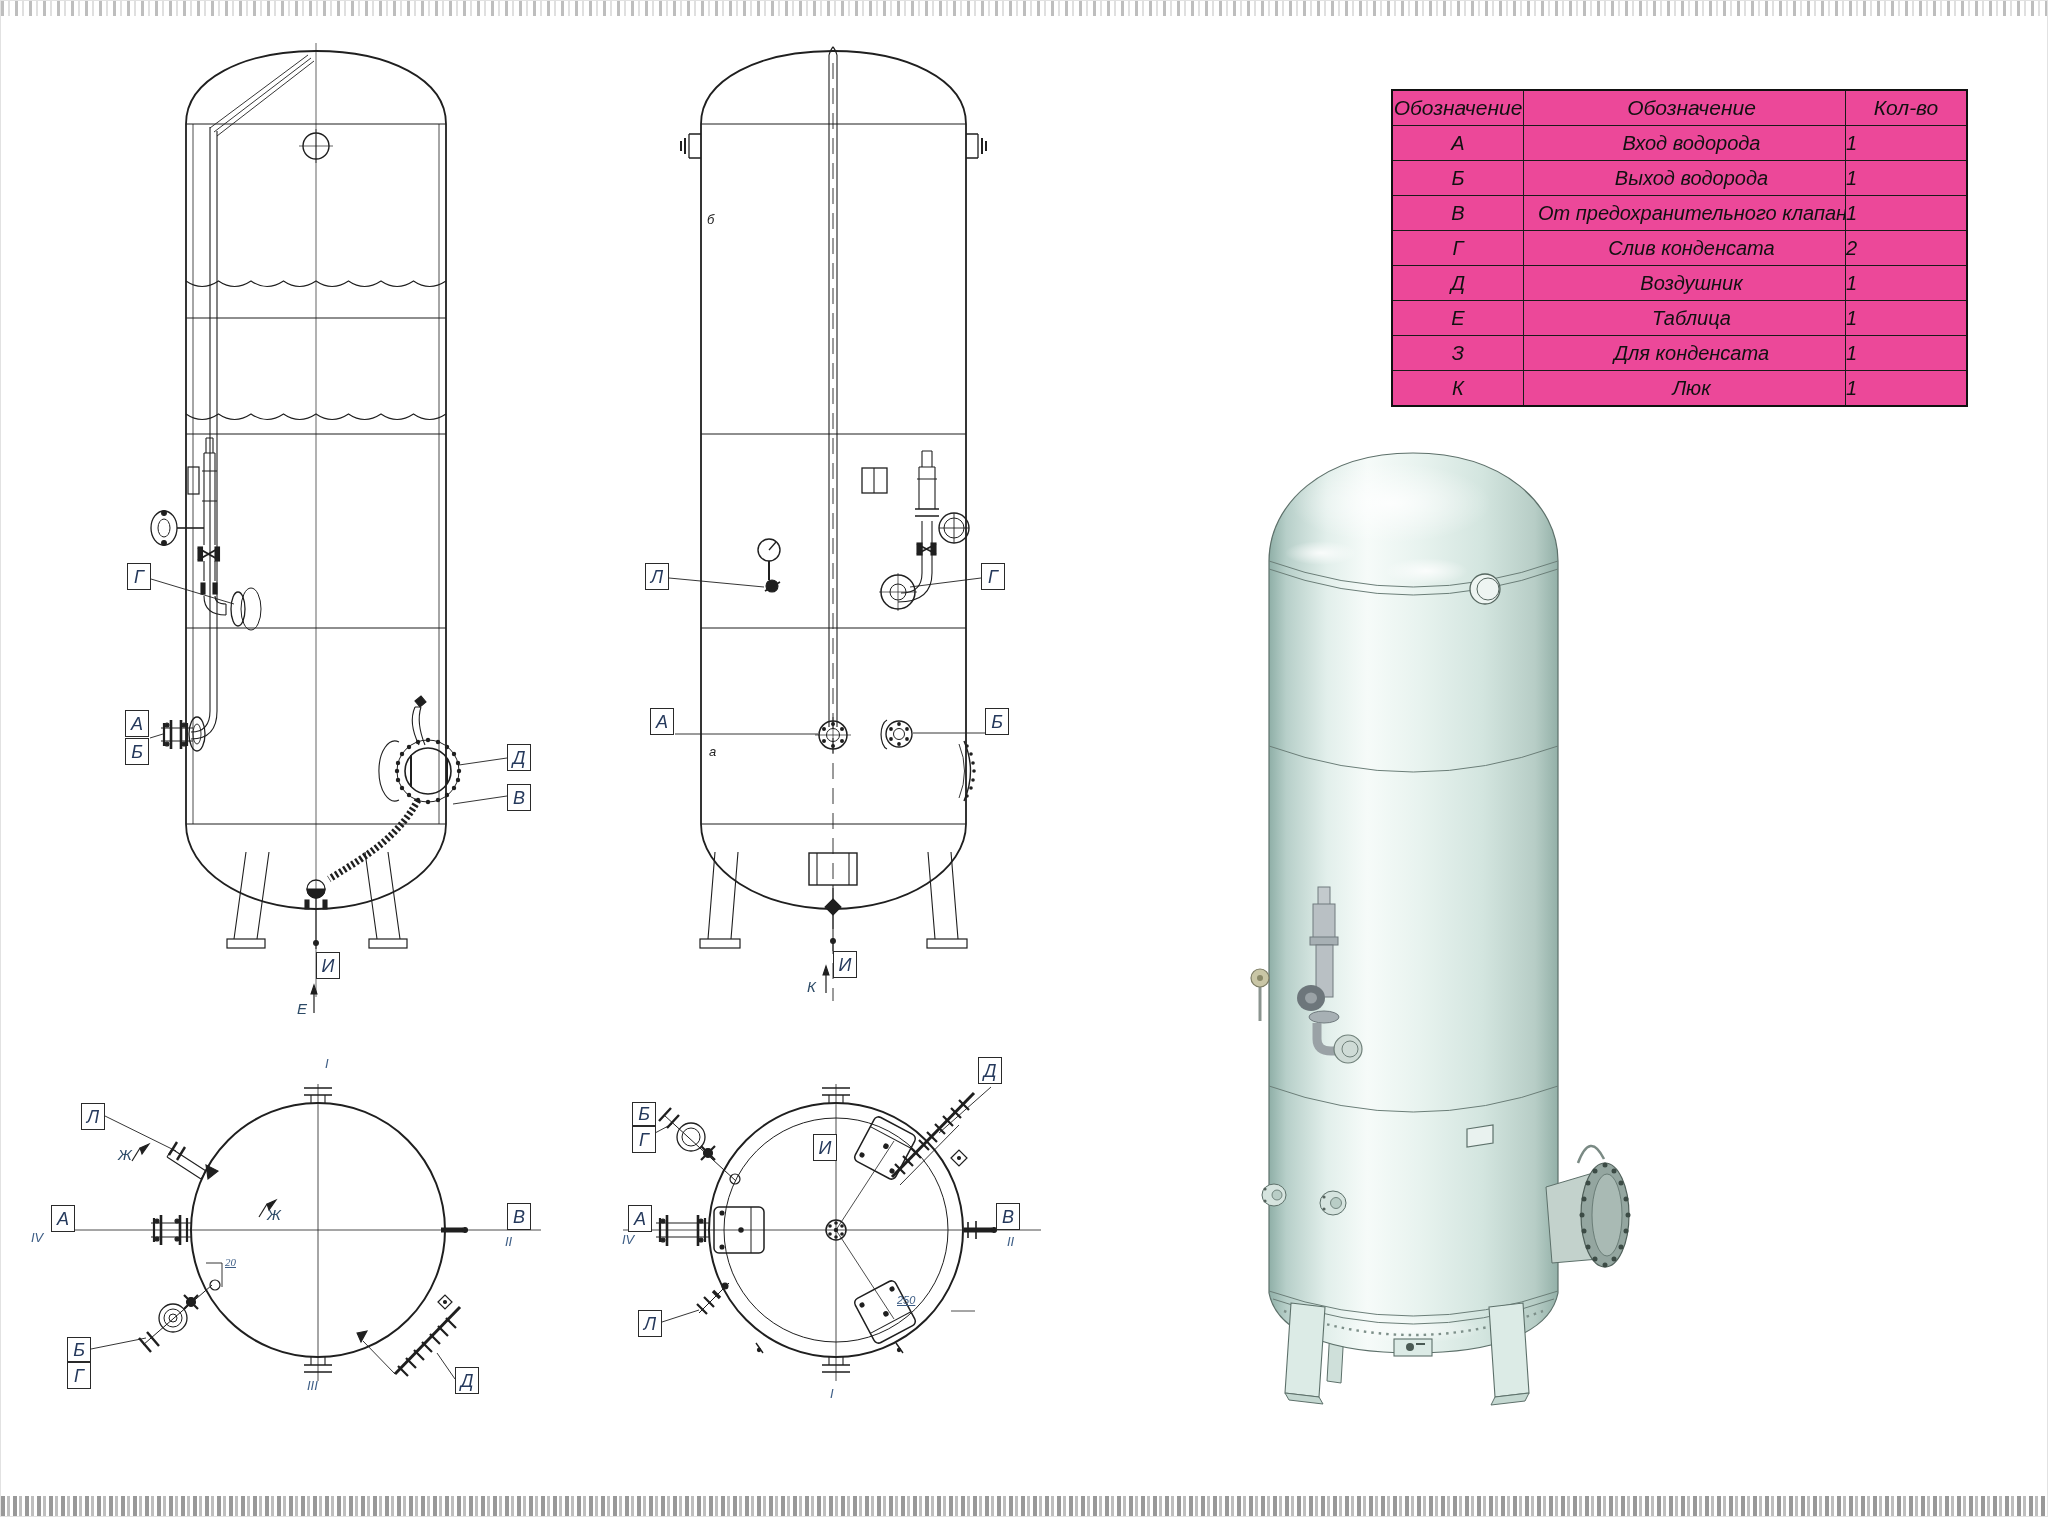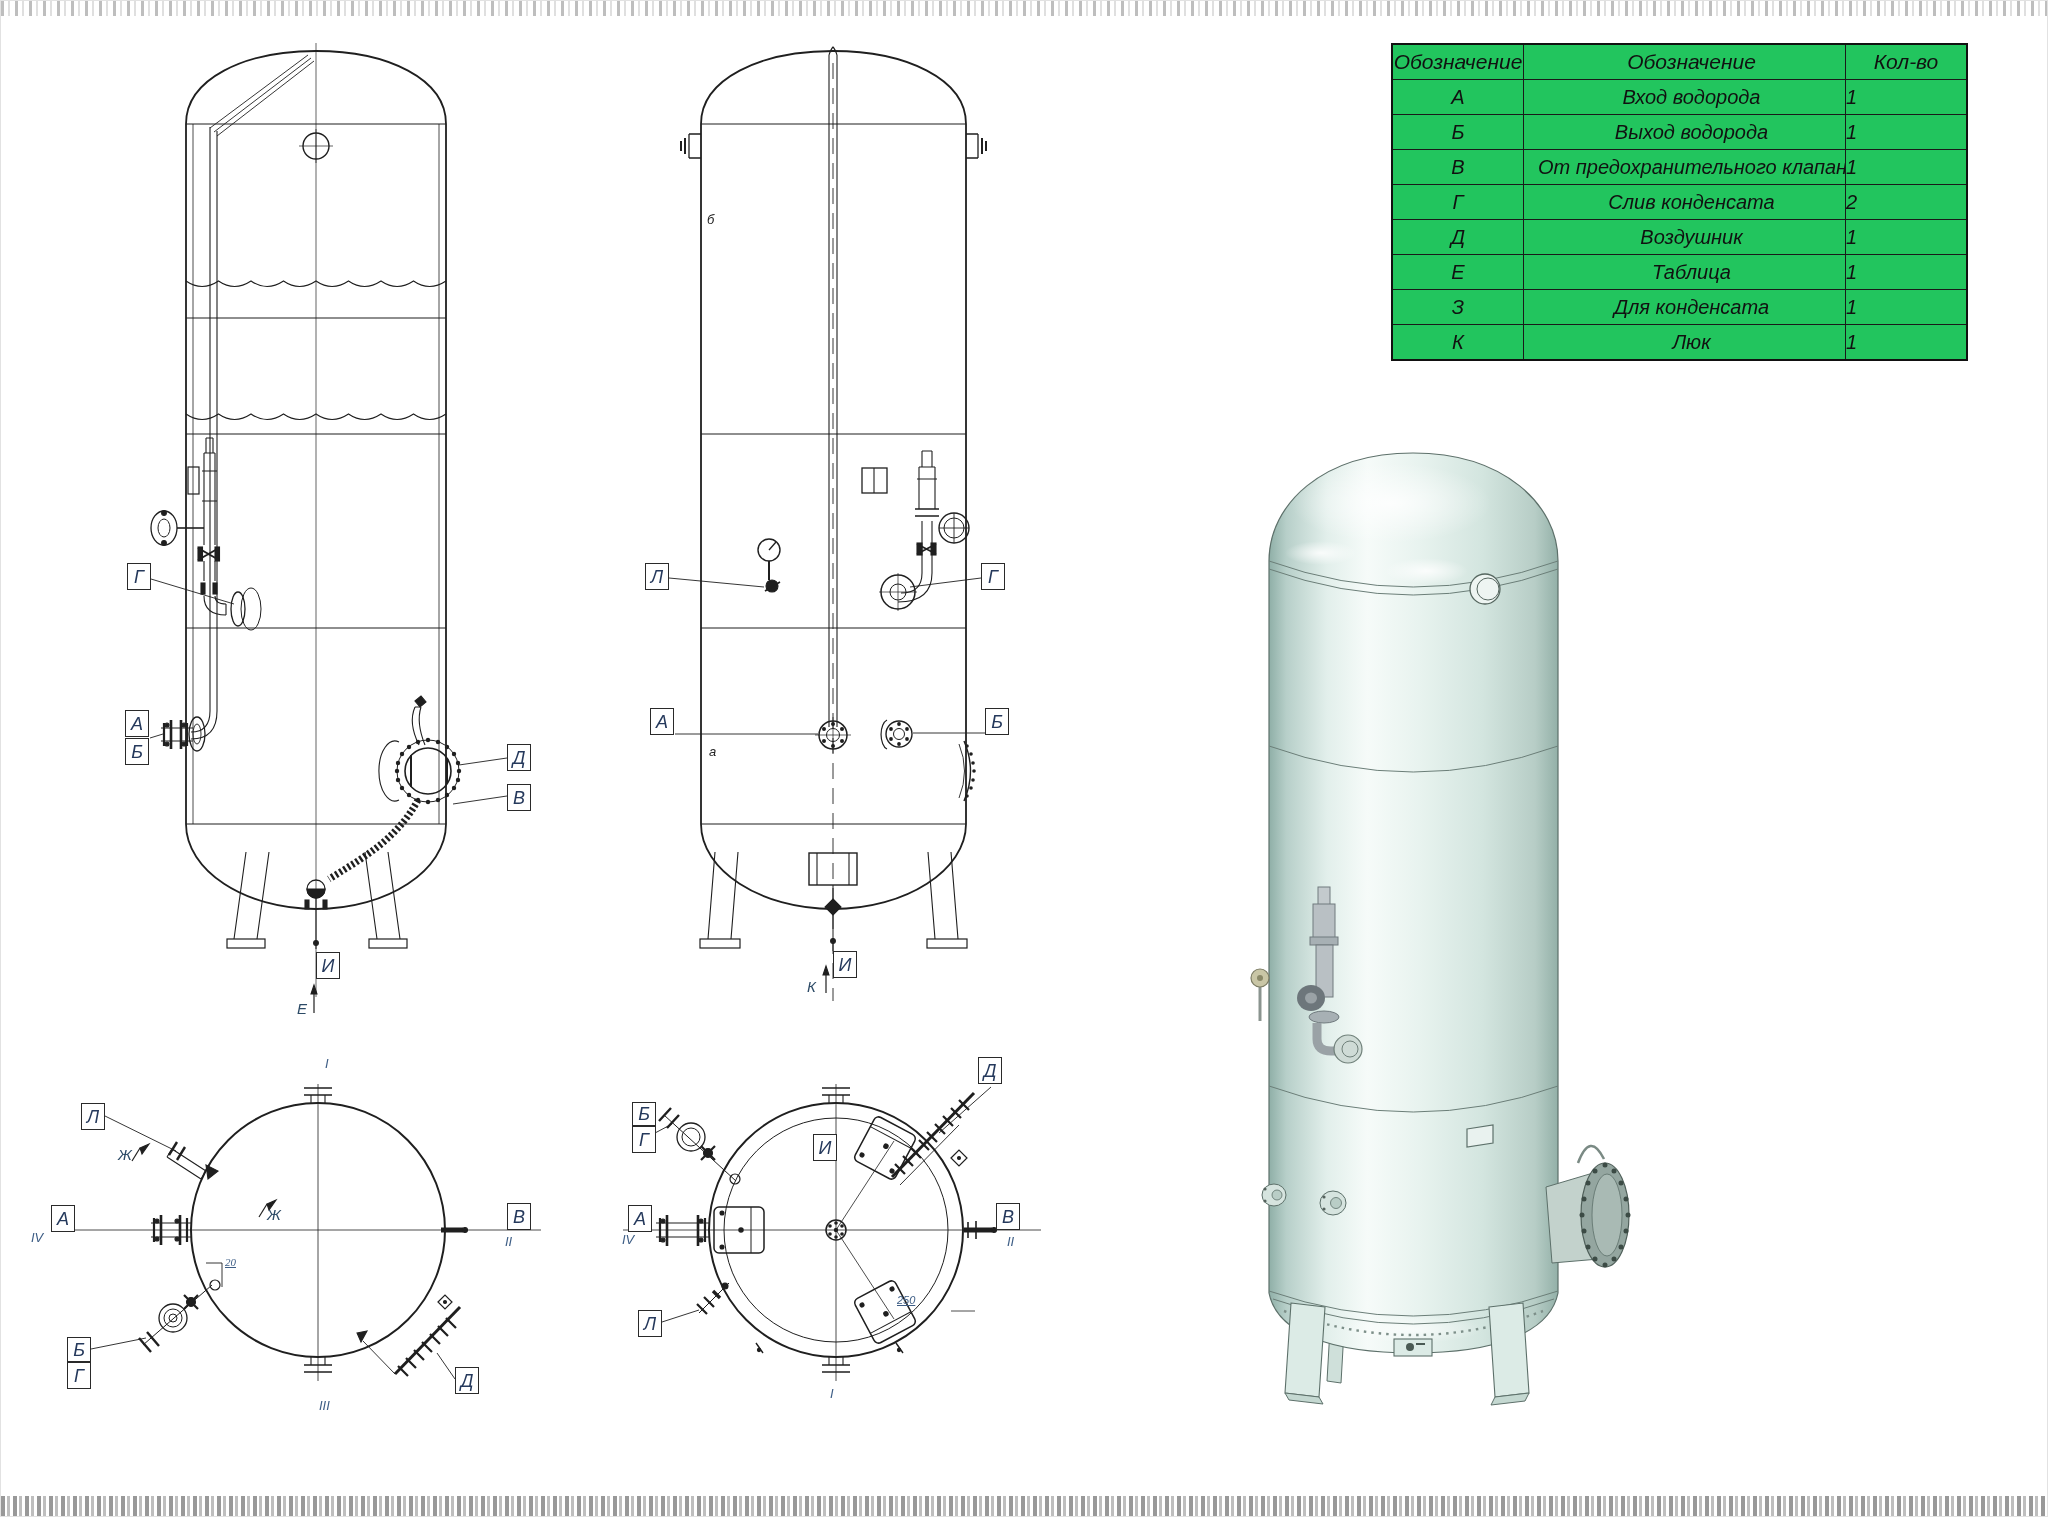--- a/index.html
+++ b/index.html
@@ -8,21 +8,21 @@
   #lineart{position:absolute;left:0;top:0;width:2048px;height:1517px;}
   
   .noise{position:absolute;left:0;width:100%;opacity:.55;}
   .noise.top{top:0;height:15px;
     background:repeating-linear-gradient(90deg,rgba(40,40,40,.55) 0 3px,rgba(255,255,255,0) 3px 7px,rgba(90,90,90,.35) 7px 9px,rgba(255,255,255,0) 9px 14px);}
   .noise.bottom{bottom:0;height:20px;opacity:.7;
     background:repeating-linear-gradient(90deg,rgba(30,30,30,.65) 0 4px,rgba(255,255,255,0) 4px 6px,rgba(70,70,70,.5) 6px 9px,rgba(255,255,255,0) 9px 12px);}
   
   #table-wrap{position:absolute;left:1390px;top:42px;width:575px;}
   .tbl-title{width:100%;text-align:center;font-style:italic;font-size:28px;color:#111;margin-bottom:16px;}
-  table.noz{border-collapse:collapse;width:575px;table-layout:fixed;background:#22c55e;}
+  table.noz{border-collapse:collapse;width:575px;table-layout:fixed;background:#ec4899;margin-top:46px;}
   table.noz th,table.noz td{border:1.4px solid #1a1a1a;font-style:italic;color:#111;
     height:34px;padding:0;font-weight:normal;overflow:hidden;white-space:nowrap;}
   table.noz th{font-size:21px;}
   table.noz td{font-size:20px;}
   table.noz .c0{width:130px;text-align:center;}
   table.noz .c1{width:307px;text-align:center;padding-left:14px;}
   table.noz .c2{width:120px;}
   table.noz{border:2.2px solid #111;}
   
   .callout{position:absolute;width:24px;height:27px;border:1.7px solid #2a2a2a;background:#fff;
@@ -493,21 +493,21 @@
       <span class="anno blue" style="left: 296px; top: 1000px;">Е</span>
       <span class="anno blue" style="left: 806px; top: 978px;">К</span>
       <span class="anno small" style="left: 706px; top: 212px;">б</span>
       <span class="anno small" style="left: 708px; top: 744px;">а</span>
       <span class="anno blue" style="left: 117px; top: 1146px;">Ж</span>
       <span class="anno blue" style="left: 266px; top: 1206px;">Ж</span>
       <span class="anno tiny" style="left: 224px; top: 1256px; font-family: Liberation Serif, serif;">20</span>
       <span class="anno tiny" style="left: 896px; top: 1294px;">250</span>
       <span class="anno roman" style="left: 324px; top: 1056px;">I</span>
       <span class="anno roman" style="left: 504px; top: 1234px;">II</span>
-      <span class="anno roman" style="left: 318px; top: 1378px; margin-top: 20px;">III</span>
+      <span class="anno roman" style="left: 306px; top: 1378px;">III</span>
       <span class="anno roman" style="left: 30px; top: 1230px;">IV</span>
       <span class="anno roman" style="left: 621px; top: 1232px;">IV</span>
       <span class="anno roman" style="left: 1006px; top: 1234px;">II</span>
       <span class="anno roman" style="left: 829px; top: 1386px;">I</span>
     </div>
 
   <div id="table-wrap">
     <table class="noz">
       <thead>
         <tr>

